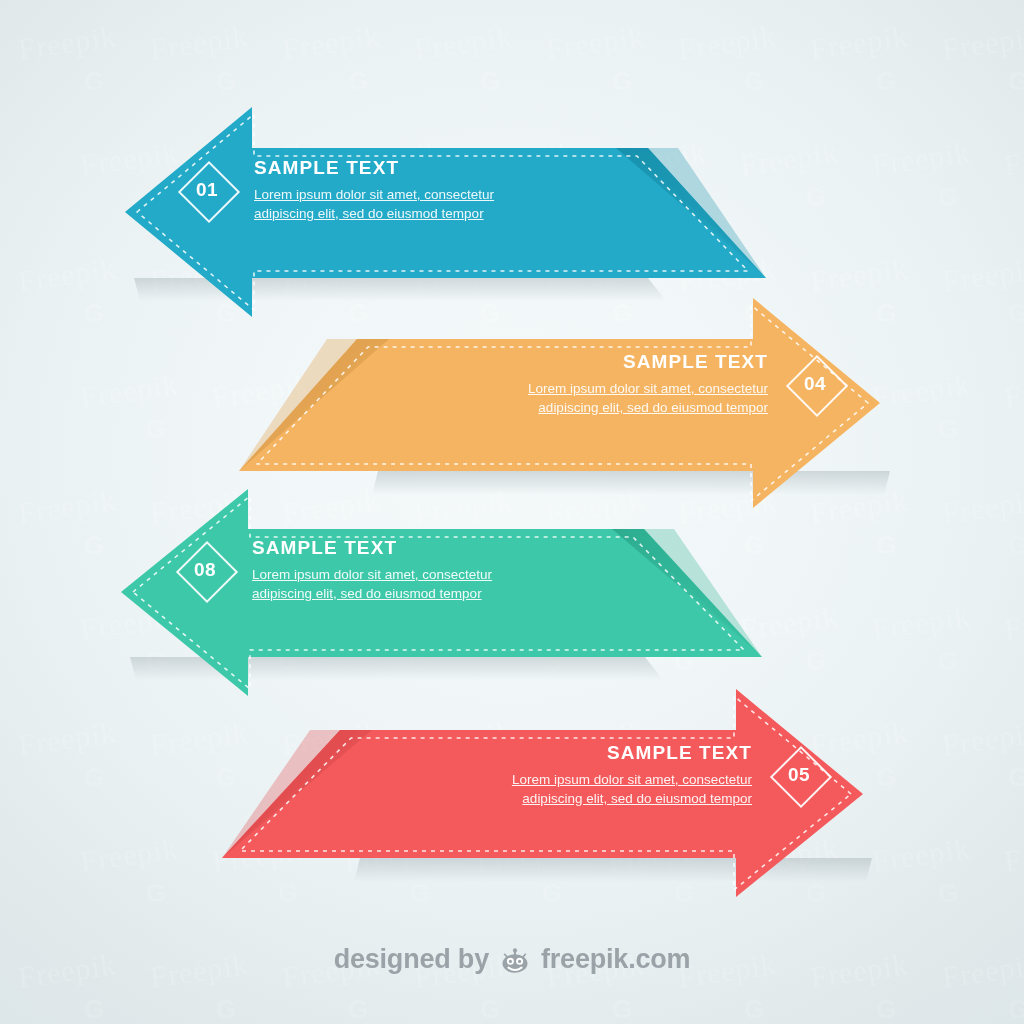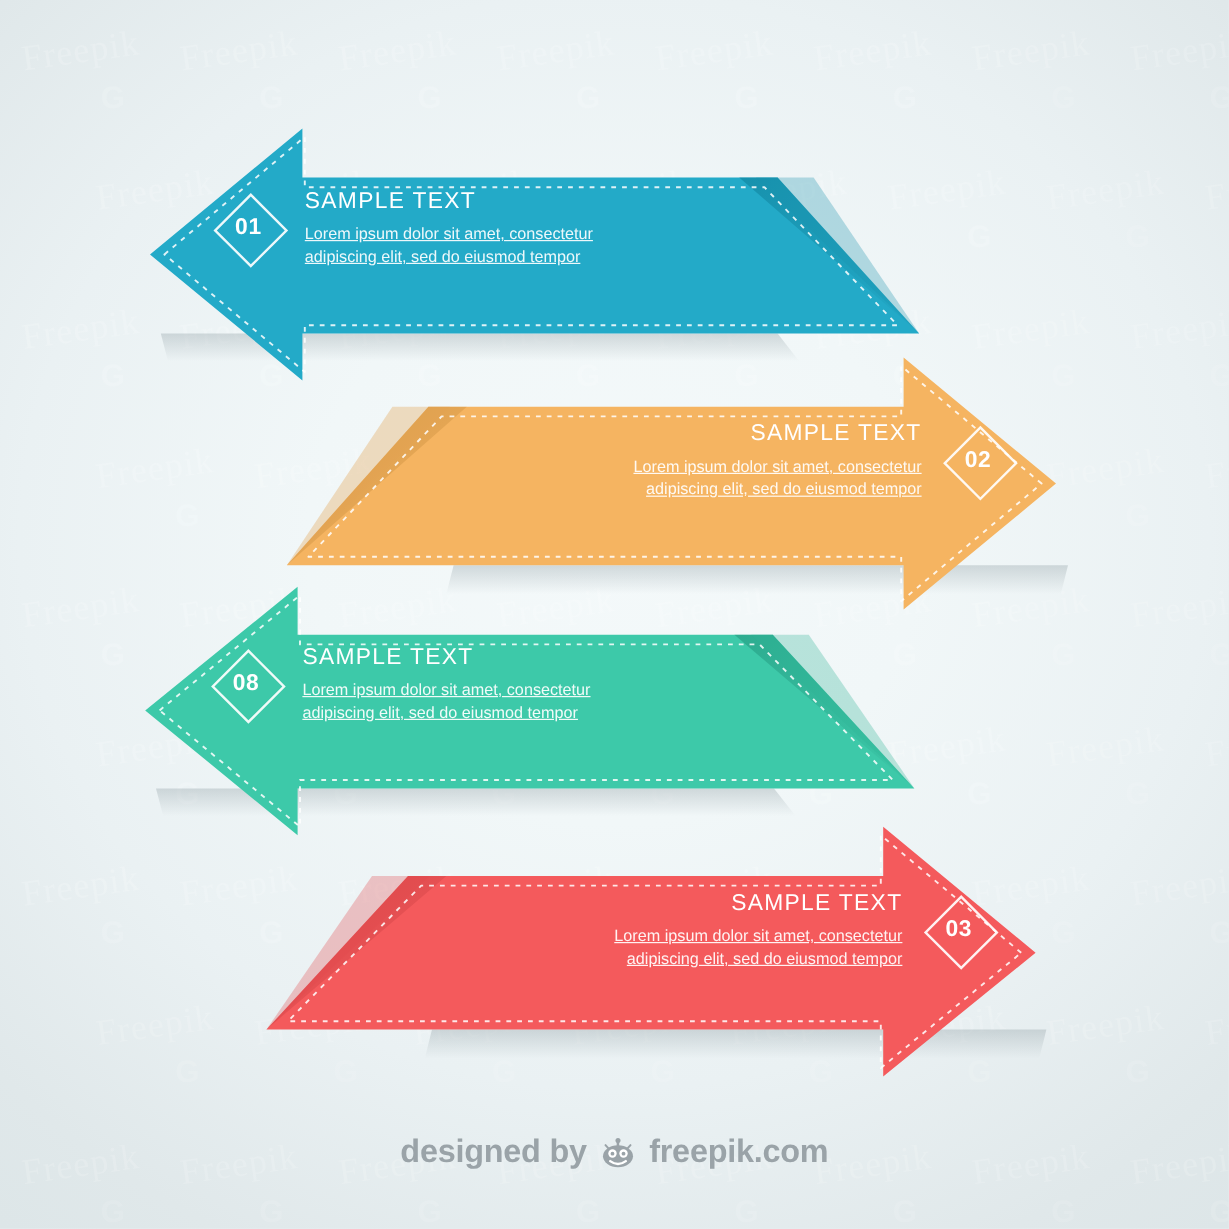--- a/index.html
+++ b/index.html
@@ -93,21 +93,21 @@
     align-items: center;
     justify-content: center;
     color: #ffffff;
     font-size: 19px;
     font-weight: bold;
     letter-spacing: .5px;
   }
   .txtblock .title {
     color: #ffffff;
     font-size: 19px;
-    font-weight: normal;
+    font-weight: bold;
     letter-spacing: 1.1px;
     margin-bottom: 7px;
     white-space: nowrap;
   }
   .txtblock .desc {
     color: rgba(255,255,255,.92);
     font-size: 13.5px;
     line-height: 1.38;
     white-space: nowrap;
     text-decoration: underline;
@@ -340,21 +340,21 @@
           <path d="M530,46 L648,178 L498,46 Z" fill="url(#sh2)"></path>
           <path d="M512,46 L648,178 L560,46 Z" fill="#E2A252" opacity=".35"></path>
           <path d="M19,110 L136,12 L136,54 L519,54 L630,171 L136,171 L136,208 Z" fill="none" stroke="#ffffff" stroke-opacity=".85" stroke-width="1.6" stroke-dasharray="4 5" stroke-linejoin="round"></path>
         </g>
       </g>
     </svg>
 
     <div class="arrow-content" style="right:180px;left:auto;top:58px;width:420px;flex-direction:row-reverse;">
       <div class="badge">
         <div class="dia"></div>
-        <div class="num">02</div>
+        <div class="num">04</div>
       </div>
       <div class="txtblock right" style="flex:1;">
         <div class="title">SAMPLE TEXT</div>
         <div class="desc">Lorem ipsum dolor sit amet, consectetur</div>
         <div class="desc">adipiscing elit, sed do eiusmod tempor</div>
       </div>
     </div>
   </div>
 
   <div class="arrow-row" style="top:487px;height:212px;">
@@ -410,21 +410,21 @@
           <path d="M530,44 L648,172 L498,44 Z" fill="url(#sh4)"></path>
           <path d="M512,44 L648,172 L560,44 Z" fill="#E04A4D" opacity=".30"></path>
           <path d="M19,108 L136,10 L136,52 L519,52 L630,165 L136,165 L136,204 Z" fill="none" stroke="#ffffff" stroke-opacity=".85" stroke-width="1.6" stroke-dasharray="4 5" stroke-linejoin="round"></path>
         </g>
       </g>
     </svg>
 
     <div class="arrow-content" style="right:196px;left:auto;top:56px;width:420px;flex-direction:row-reverse;">
       <div class="badge">
         <div class="dia"></div>
-        <div class="num">03</div>
+        <div class="num">05</div>
       </div>
       <div class="txtblock right" style="flex:1;">
         <div class="title">SAMPLE TEXT</div>
         <div class="desc">Lorem ipsum dolor sit amet, consectetur</div>
         <div class="desc">adipiscing elit, sed do eiusmod tempor</div>
       </div>
     </div>
   </div>
 
   <div class="footer">

